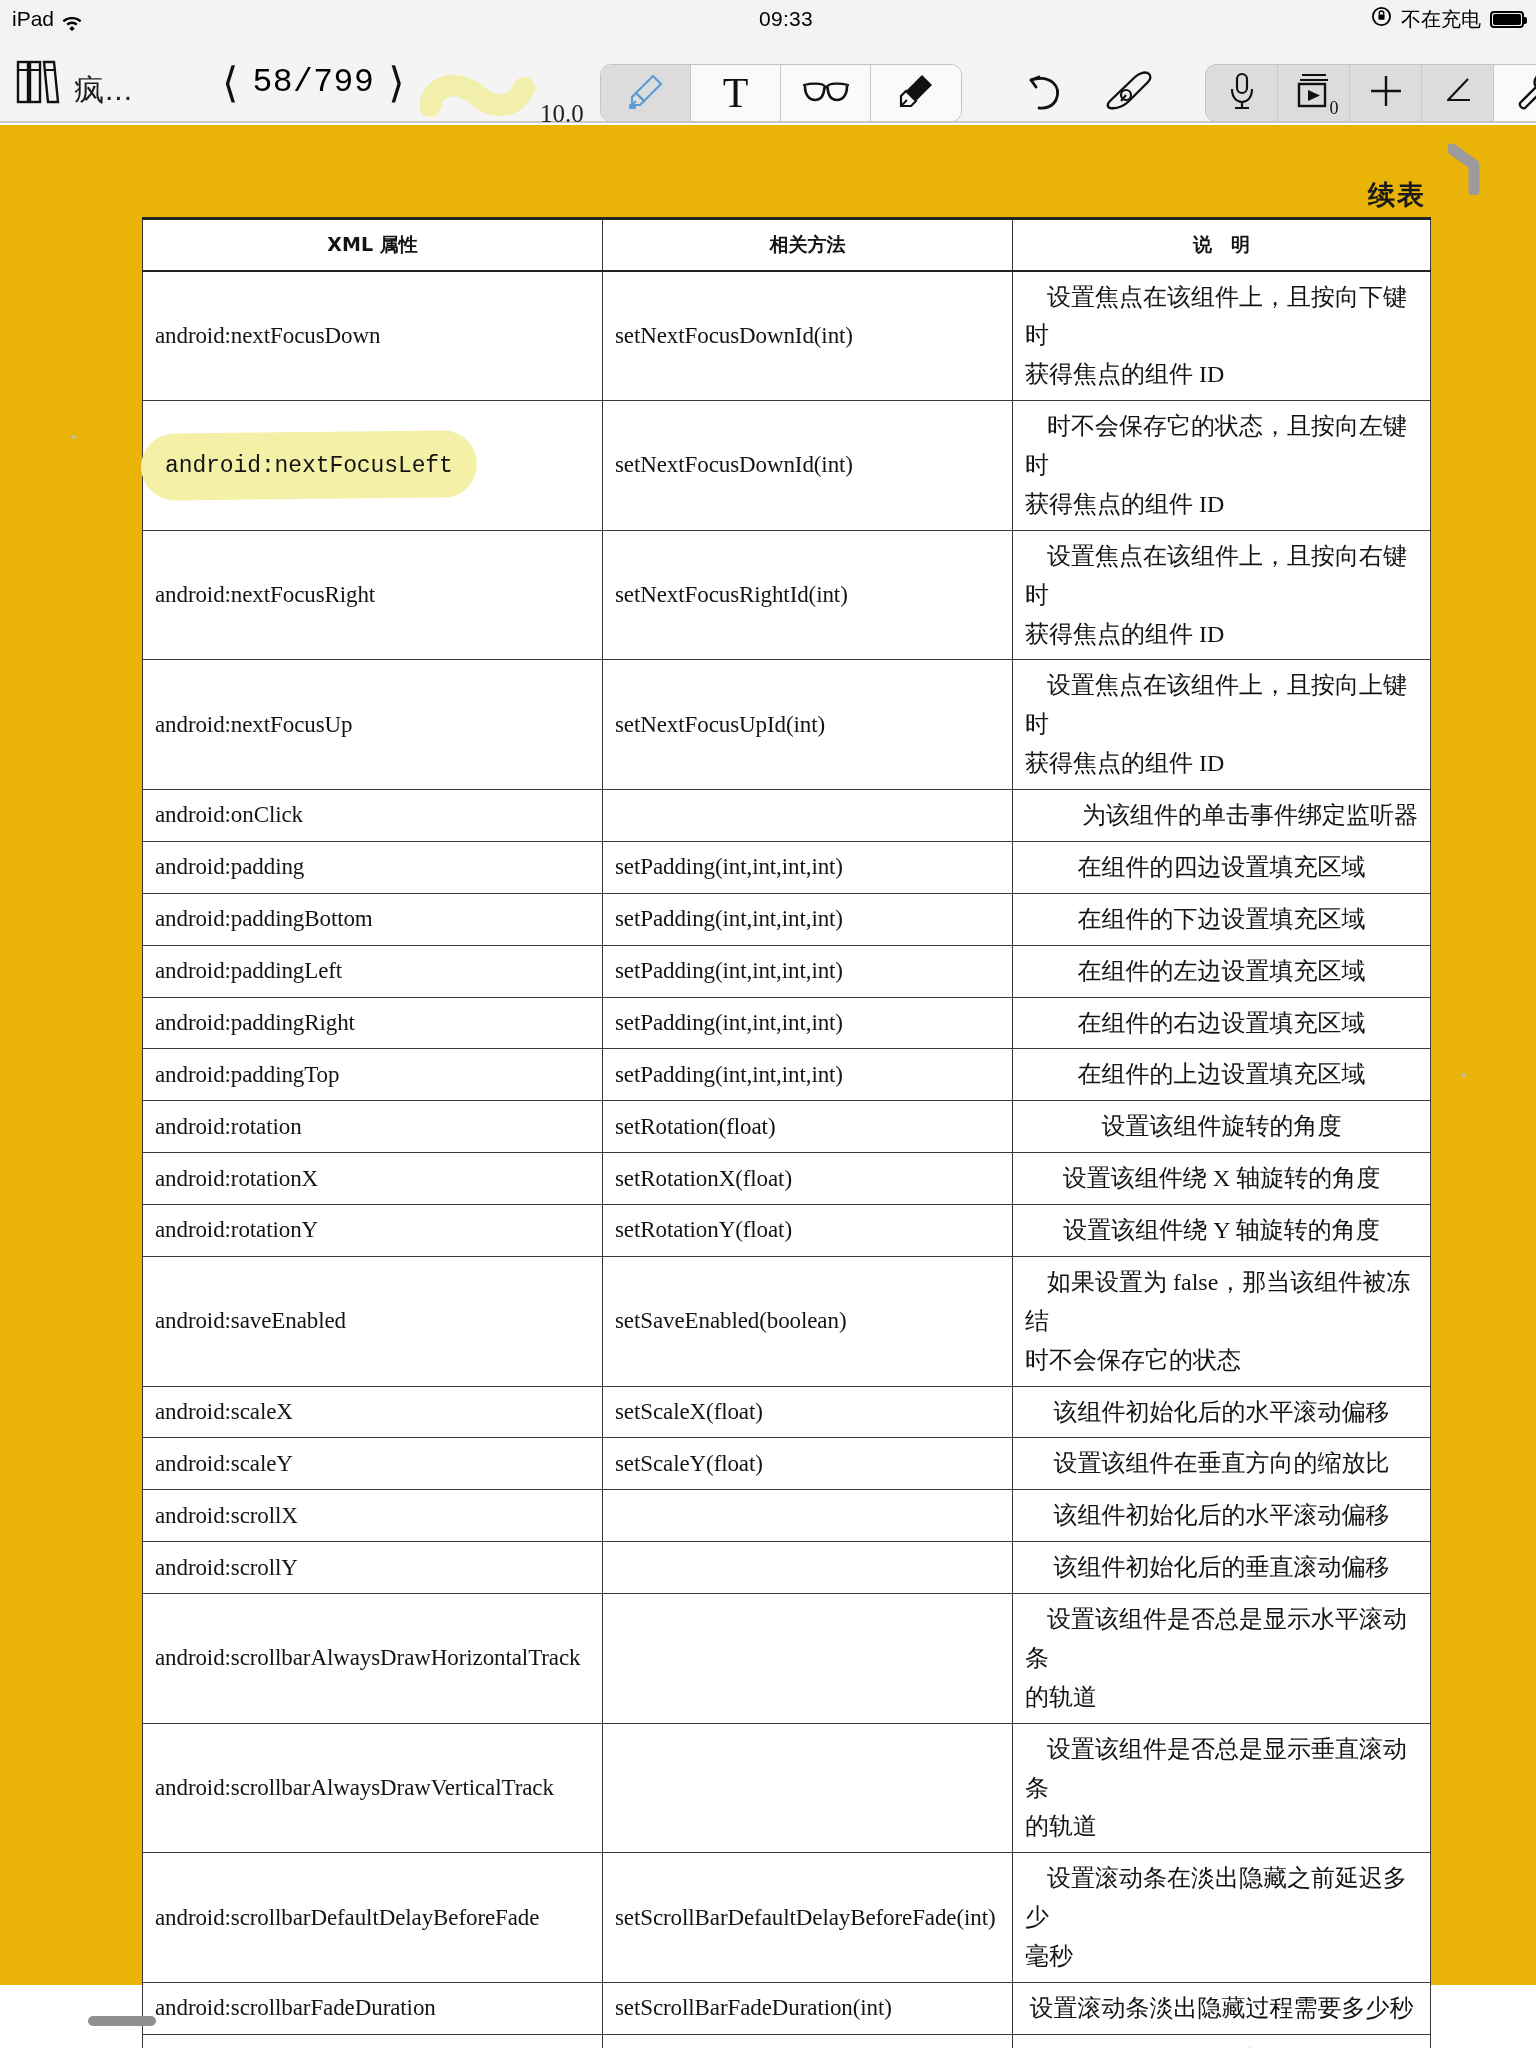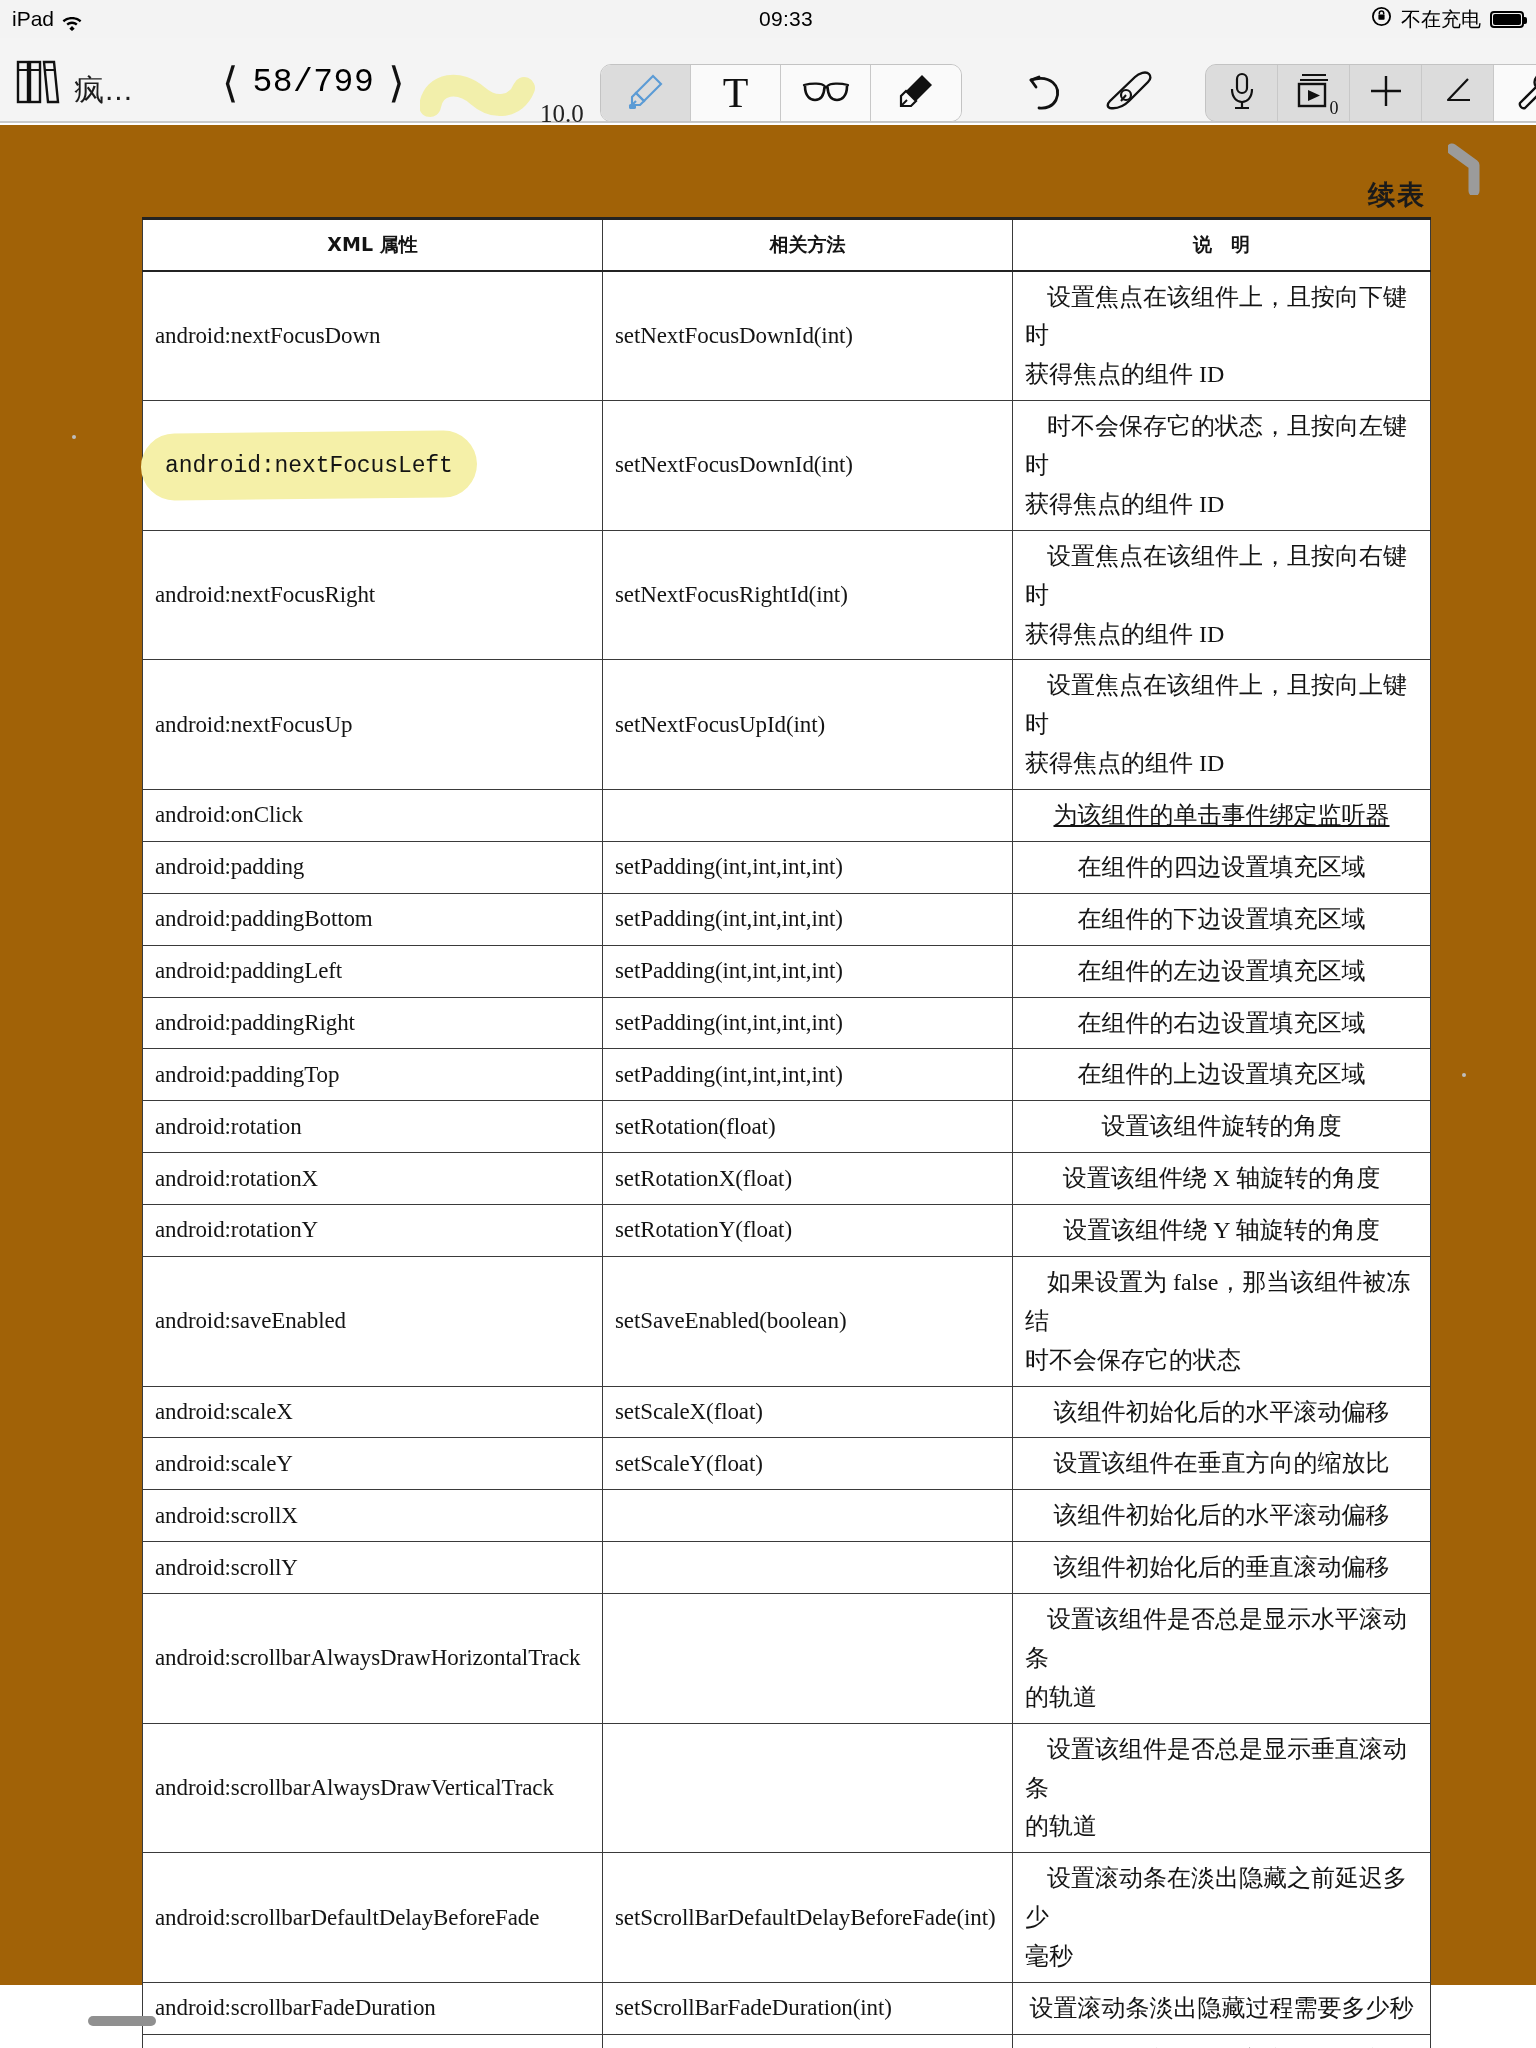--- a/index.html
+++ b/index.html
@@ -74,21 +74,21 @@
     display:flex; align-items:center; justify-content:center; cursor:pointer;
   }
   .btn-undo { left: 1010px; }
   .btn-hand { left: 1095px; }
 
   .tool-group.right { left: 1205px; top: 26px; background:#dcdcdc; }
   .tool-group.right .tool-btn { background:#dcdcdc; width: 72px;}
   .tool-group.right .tool-btn.white { background:#fafafa; width: 78px; }
 
   
-  .page { position:absolute; top: 125px; left:0; width: 1536px; height: 1860px; background:#a16207; }
+  .page { position:absolute; top: 125px; left:0; width: 1536px; height: 1860px; background:#eab308; }
   .corner-mark {
     position:absolute; right: 38px; top: 18px; width: 50px; height: 50px;
   }
   .xubiao {
     position:absolute; right: 110px; top: 52px;
     font-size: 27px; font-weight: bold; color:#1a1a1a;
     font-family:"DejaVu Sans", sans-serif; letter-spacing:2px;
   }
   .speck { position:absolute; width:4px; height:4px; background:#bdbdbd; border-radius:50%; }
 
@@ -120,21 +120,21 @@
   col.c3 { width: 418px; }
 
   td.attr { font-size: 23px; letter-spacing:-0.1px; white-space:nowrap; }
   td.meth { font-size: 23px; letter-spacing:-0.1px; white-space:nowrap; }
   td.desc { font-size: 24px; line-height: 1.62; font-family:"DejaVu Sans", sans-serif; }
   td.desc .ln { display:block; }
   td.desc .ln.first { text-indent: 22px; }
   tr.tall td { height: 92px; }
   tr.short td { height: 48px; }
   td.desc.center { text-align:center; }
-  td.desc.right { text-align:center;text-decoration:underline; }
+  td.desc.right { text-align:right; }
 
   
   .hl {
     position:relative; display:inline-block; padding: 4px 10px;
     border-radius: 26px;
   }
   .hl::before {
     content:""; position:absolute; left:-14px; right:-14px; top:-16px; bottom:-16px;
     background:#f5f0a8; border-radius: 34px; z-index:0;
     transform: rotate(-0.6deg);

